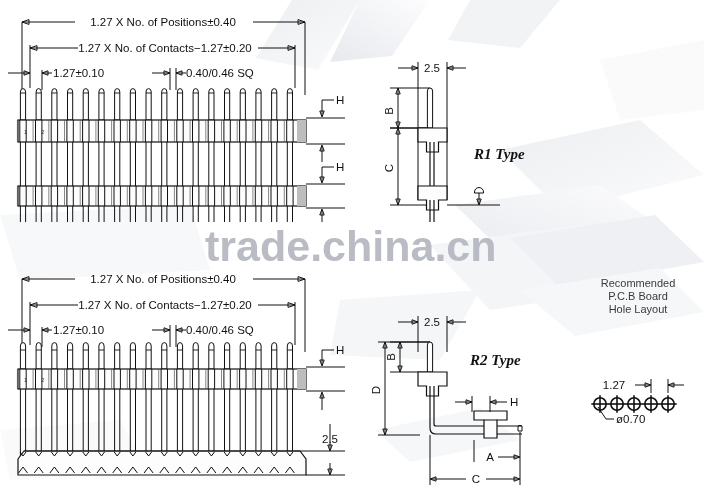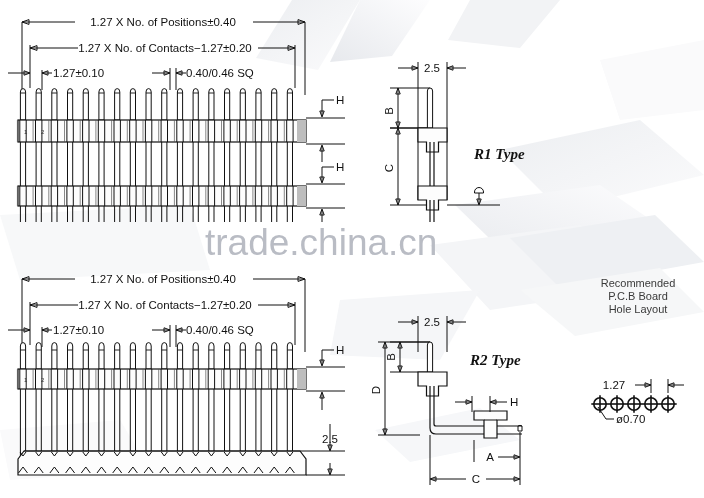--- a/index.html
+++ b/index.html
@@ -3,23 +3,23 @@
 <meta charset="utf-8">
 <style>
   html,body{margin:0;padding:0;background:#ffffff;}
   body{width:704px;height:498px;position:relative;overflow:hidden;
        font-family:"Liberation Sans", sans-serif;color:#111;}
   #stage{position:absolute;left:0;top:0;width:685px;height:498px;}
   svg.layer{position:absolute;left:0;top:0;width:704px;height:498px;}
   .bg-shapes{z-index:0;}
   .drawing{z-index:2;}
   .wm{position:absolute;z-index:3;left:205px;top:222px;
-      font-family:"Liberation Sans", sans-serif;font-size:37px;
+      font-family:"Liberation Sans", sans-serif;font-size:43px;
       color:#b9bcc4;letter-spacing:0px;white-space:nowrap;
-      user-select:none;}
+      user-select:none;font-weight:bold;}
   .txt{font-family:"Liberation Sans", sans-serif;fill:#111;}
   .dimtxt{font-size:11.5px;}
   .dimtxt-sm{font-size:10.5px;}
   .typelbl{font-family:"Liberation Serif", serif;font-style:italic;
            font-weight:bold;font-size:15px;fill:#111;}
   .pcbtxt{font-size:11px;fill:#3a3a3a;}
   .pinnum{font-size:6px;fill:#333;}
   .ln{stroke:#111;fill:none;}
   .thin{stroke-width:1;}
   .med{stroke-width:1.2;}

